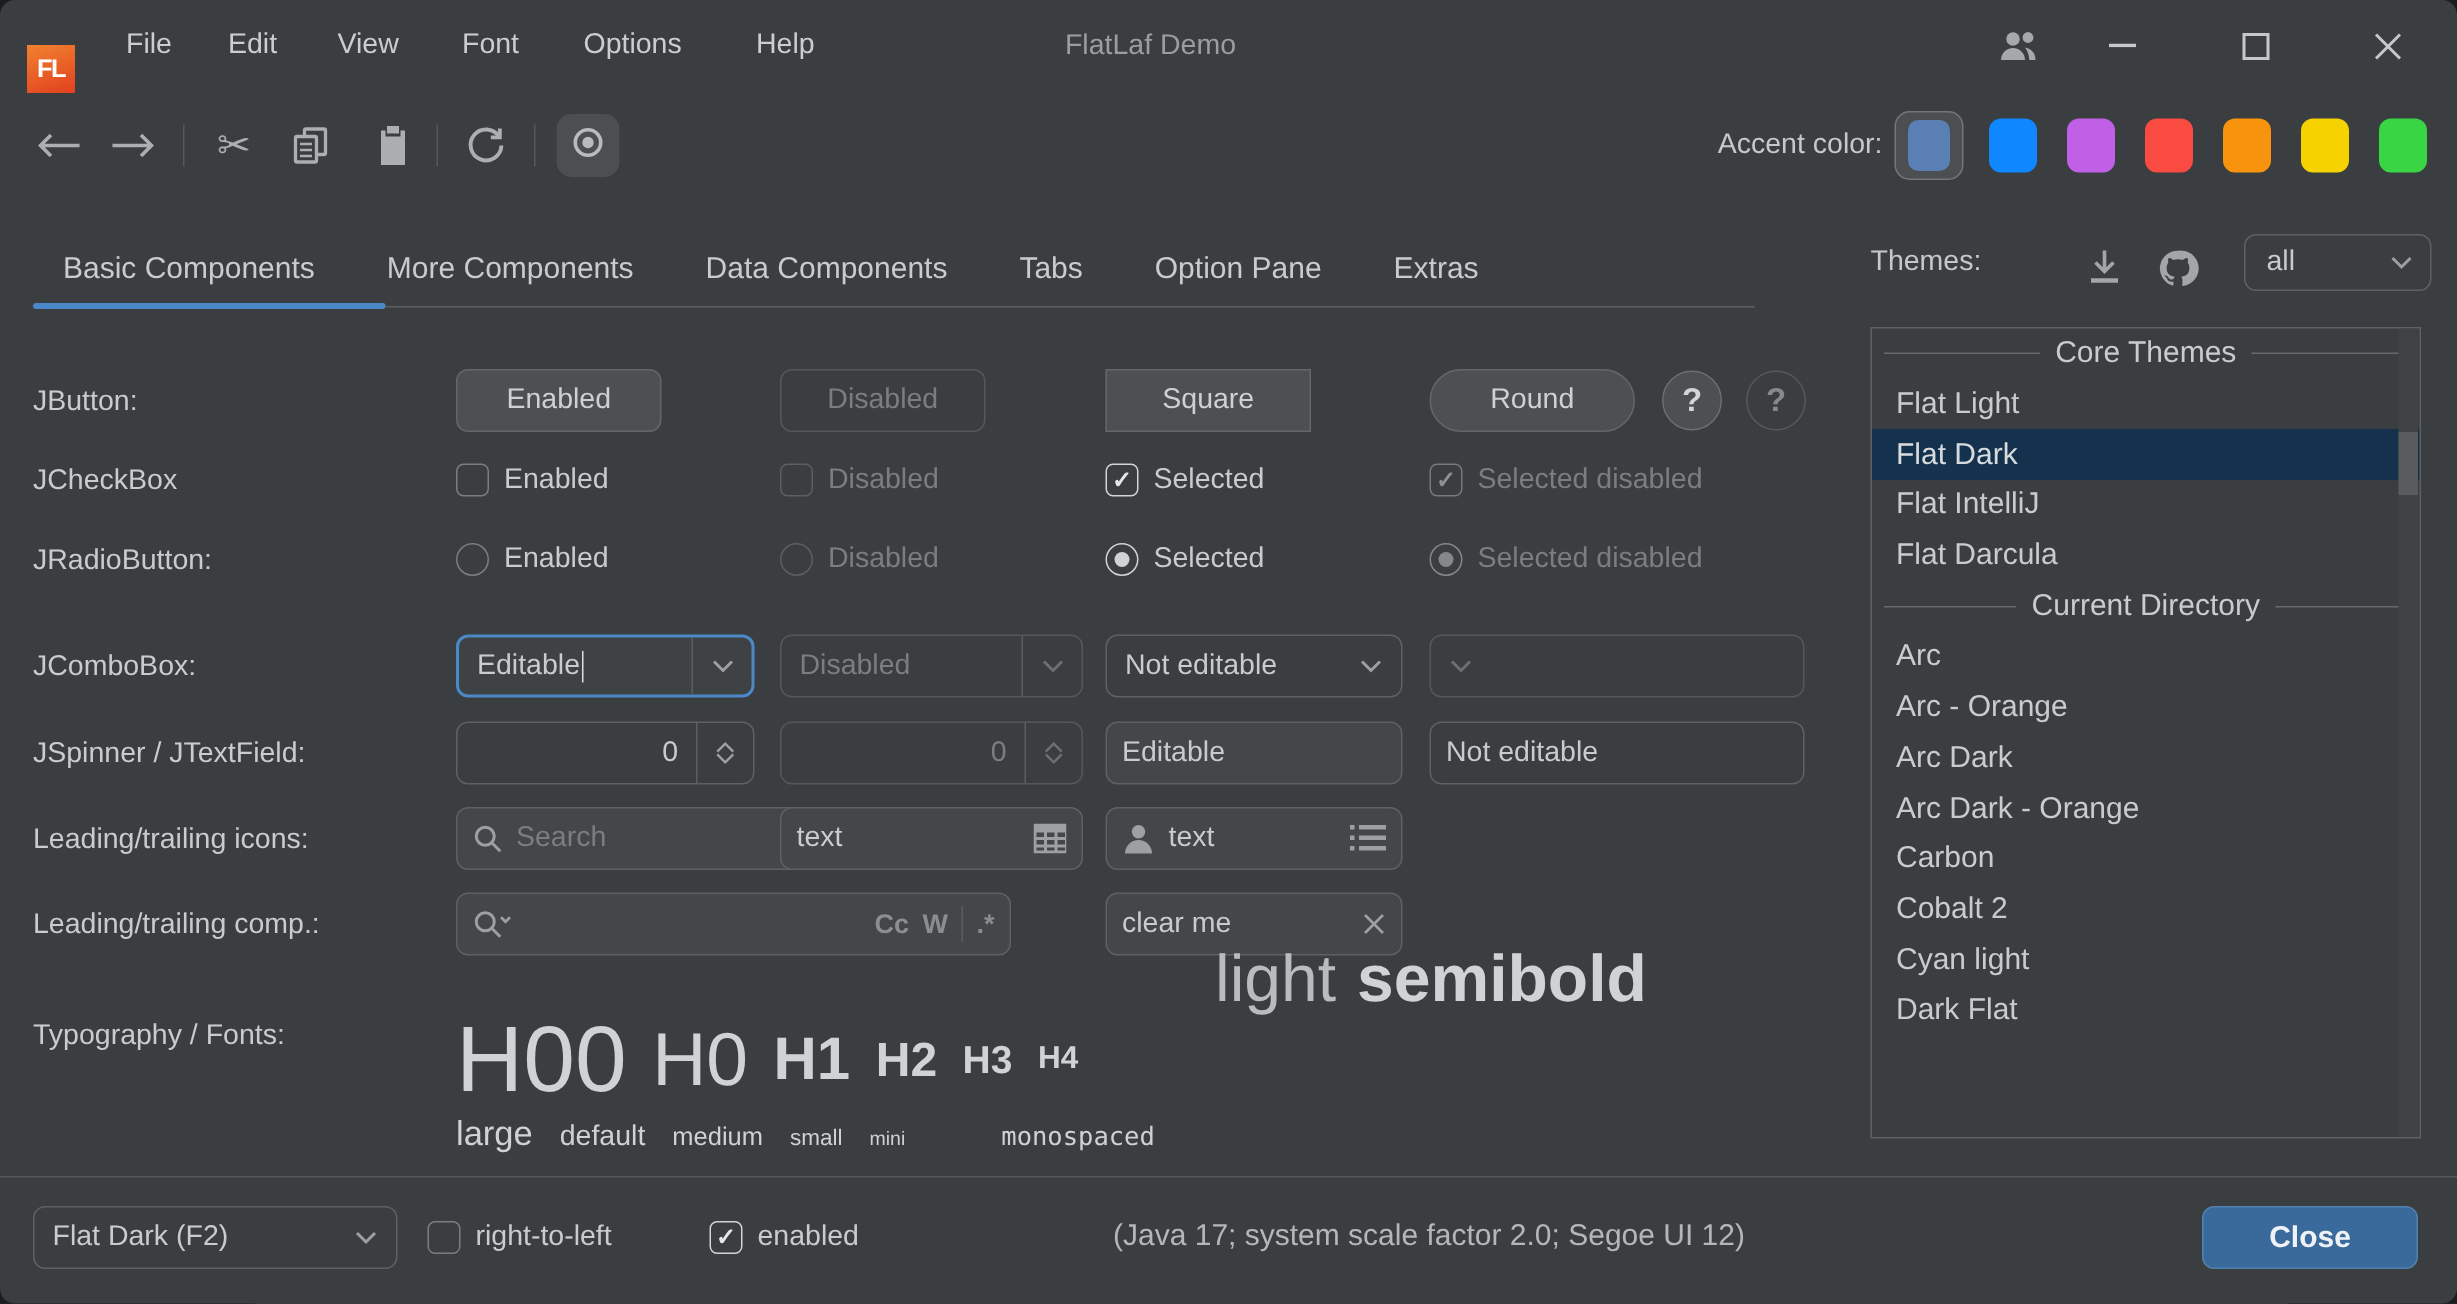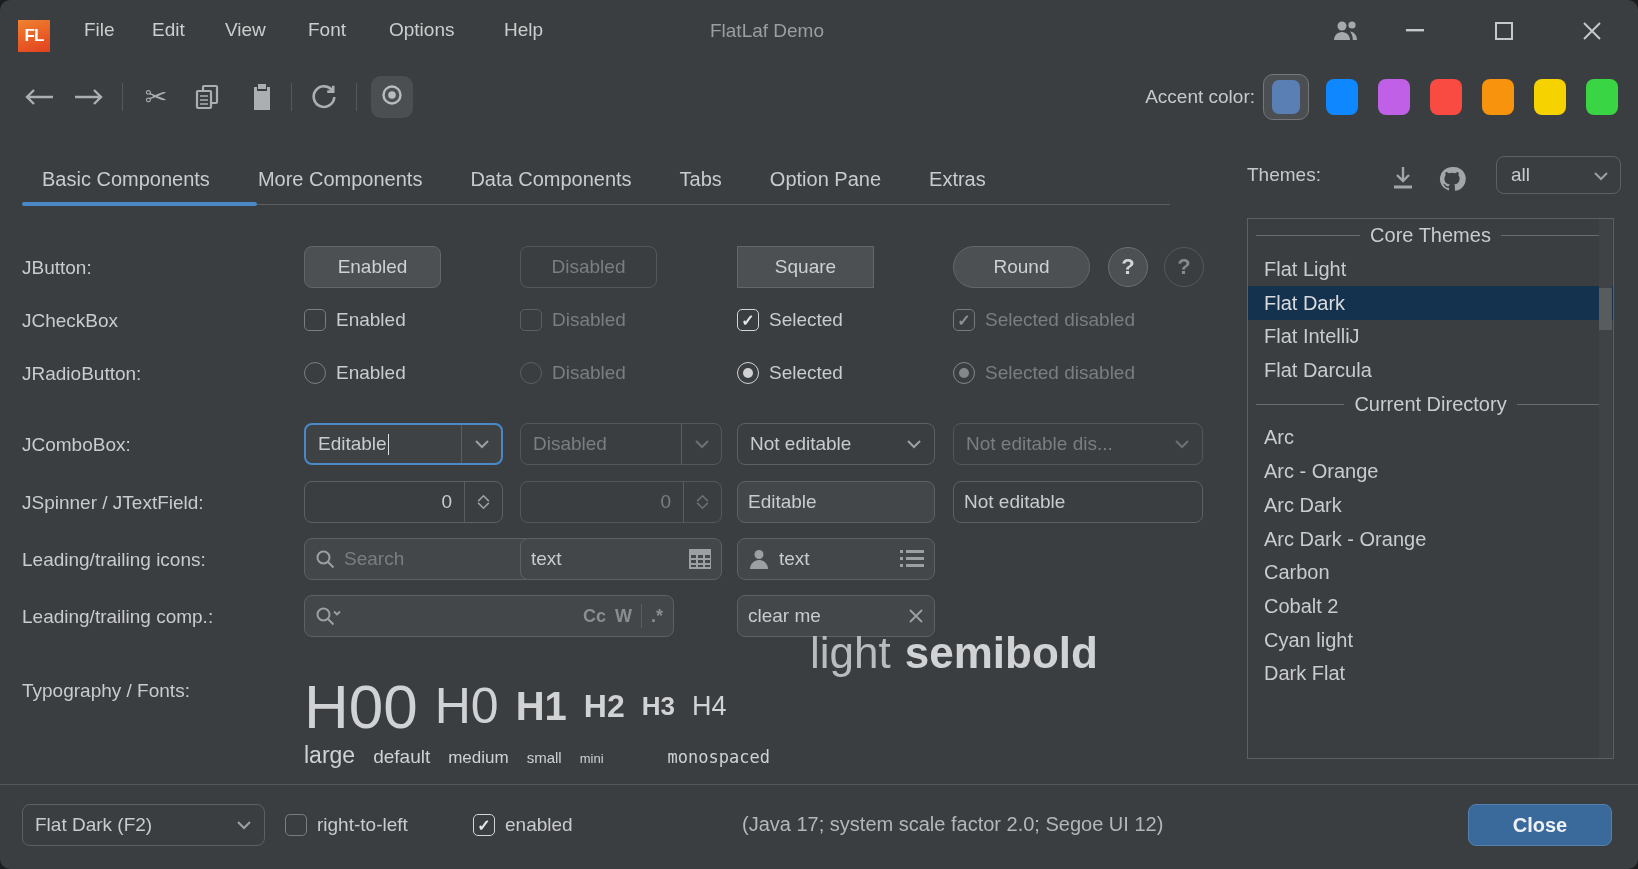--- a/index.html
+++ b/index.html
@@ -1,21 +1,21 @@
 <!DOCTYPE html>
 <html><head>
 <meta charset="utf-8">
 <style>
   * { margin:0; padding:0; box-sizing:border-box; }
   html,body { width:1638px; height:869px; background:#1b1d1e; font-family:"Liberation Sans",sans-serif; }
   .window { position:absolute; inset:0; background:#3b3e40; border-radius:10px; overflow:hidden; color:#c6c8ca; }
 
   
   .titlebar { position:absolute; left:0; top:0; right:0; height:62px; }
-  .logo { position:absolute; left:18px; top:20px; width:32px; height:32px; background:linear-gradient(160deg,#f0822f,#e2401f); color:#fff; font-weight:bold; font-size:17px; display:flex; align-items:center; justify-content:center; letter-spacing:-1px; }
+  .logo { position:absolute; left:18px; top:30px; width:32px; height:32px; background:linear-gradient(160deg,#f0822f,#e2401f); color:#fff; font-weight:bold; font-size:17px; display:flex; align-items:center; justify-content:center; letter-spacing:-1px; }
   .menu-item { position:absolute; top:19px; font-size:19px; color:#cbcdce; cursor:default; }
   .win-title { position:absolute; left:667px; top:20px; width:200px; text-align:center; font-size:19px; color:#9b9ea0; }
   .winbtn { position:absolute; top:16px; width:30px; height:30px; display:flex; align-items:center; justify-content:center; color:#c6c8ca; }
 
   
   .toolbar { position:absolute; left:0; top:72px; right:0; height:50px; }
   .tool { position:absolute; top:0; height:50px; display:flex; align-items:center; justify-content:center; color:#acafb1; }
   .tool svg { display:block; }
   .tsep { position:absolute; top:11px; width:1px; height:28px; background:#55585a; }
   .eye-btn { position:absolute; left:371px; top:4px; width:42px; height:42px; background:#4b4f52; border-radius:10px; display:flex; align-items:center; justify-content:center; color:#b9bcbe; }
@@ -328,21 +328,20 @@
   </div>
   <div class="combo plain" style="left:737px;top:423px;width:198px">
     <span class="val">Not editable</span>
     <span class="arrowcell">
       <svg width="14" height="9" viewBox="0 0 14 9" fill="none" stroke="currentColor" stroke-width="2">
           <path d="M1 1l6 6 6-6"></path>
         </svg>
     </span>
   </div>
   <div class="combo dim plain" style="left:953px;top:423px;width:250px">
-    <span class="val">Not editable dis...</span>
     <span class="arrowcell">
       <svg width="14" height="9" viewBox="0 0 14 9" fill="none" stroke="currentColor" stroke-width="2">
           <path d="M1 1l6 6 6-6"></path>
         </svg>
     </span>
   </div>
 
   <div class="rowlabel" style="top:492px">JSpinner / JTextField:</div>
   <div class="spinner" style="left:304px;top:481px;width:199px">
     <span class="num">0</span>
@@ -438,21 +437,21 @@
     </span>
   </div>
 
   <div class="rowlabel" style="top:680px">Typography / Fonts:</div>
   <div class="typo-line">
     <span style="font-size:62px">H00</span>
     <span style="font-size:50px">H0</span>
     <span style="font-size:40px;font-weight:bold">H1</span>
     <span style="font-size:32px;font-weight:bold">H2</span>
     <span style="font-size:26px;font-weight:bold">H3</span>
-    <span style="font-size:27px;font-weight:normal">H4</span>
+    <span style="font-size:21px;font-weight:bold">H4</span>
   </div>
   <div class="typo-weights">
     <span style="font-size:44px;font-weight:200;color:#b9bcbe">light</span>
     <span style="font-size:44px;font-weight:bold">semibold</span>
   </div>
   <div class="typo-sizes">
     <span style="font-size:23px">large</span>
     <span style="font-size:19px">default</span>
     <span style="font-size:17px">medium</span>
     <span style="font-size:15px">small</span>

